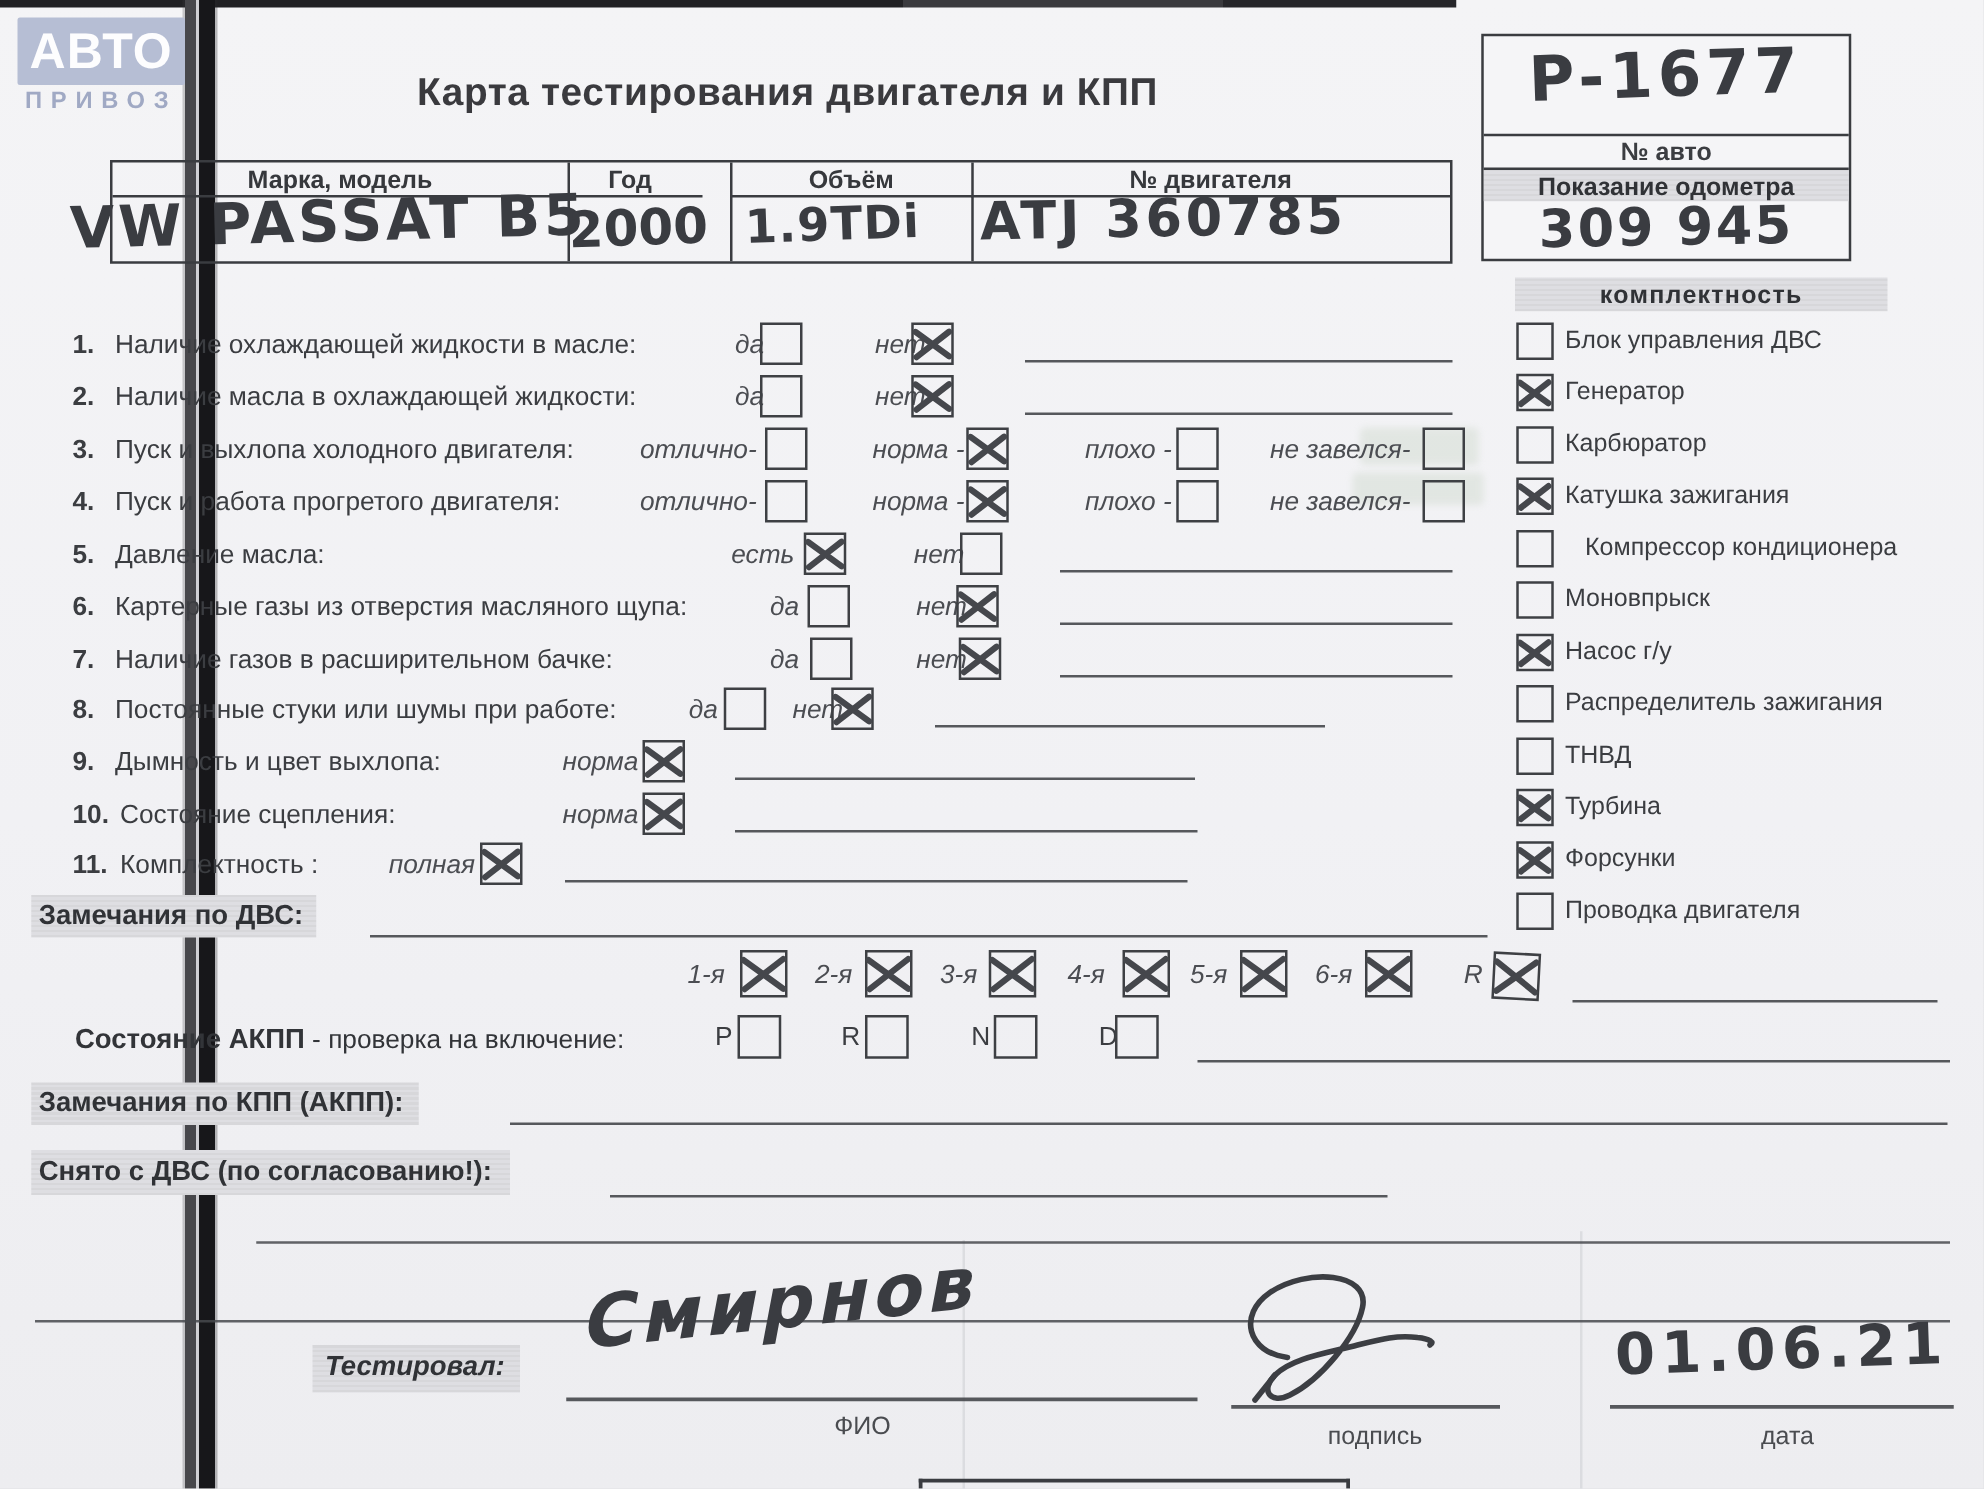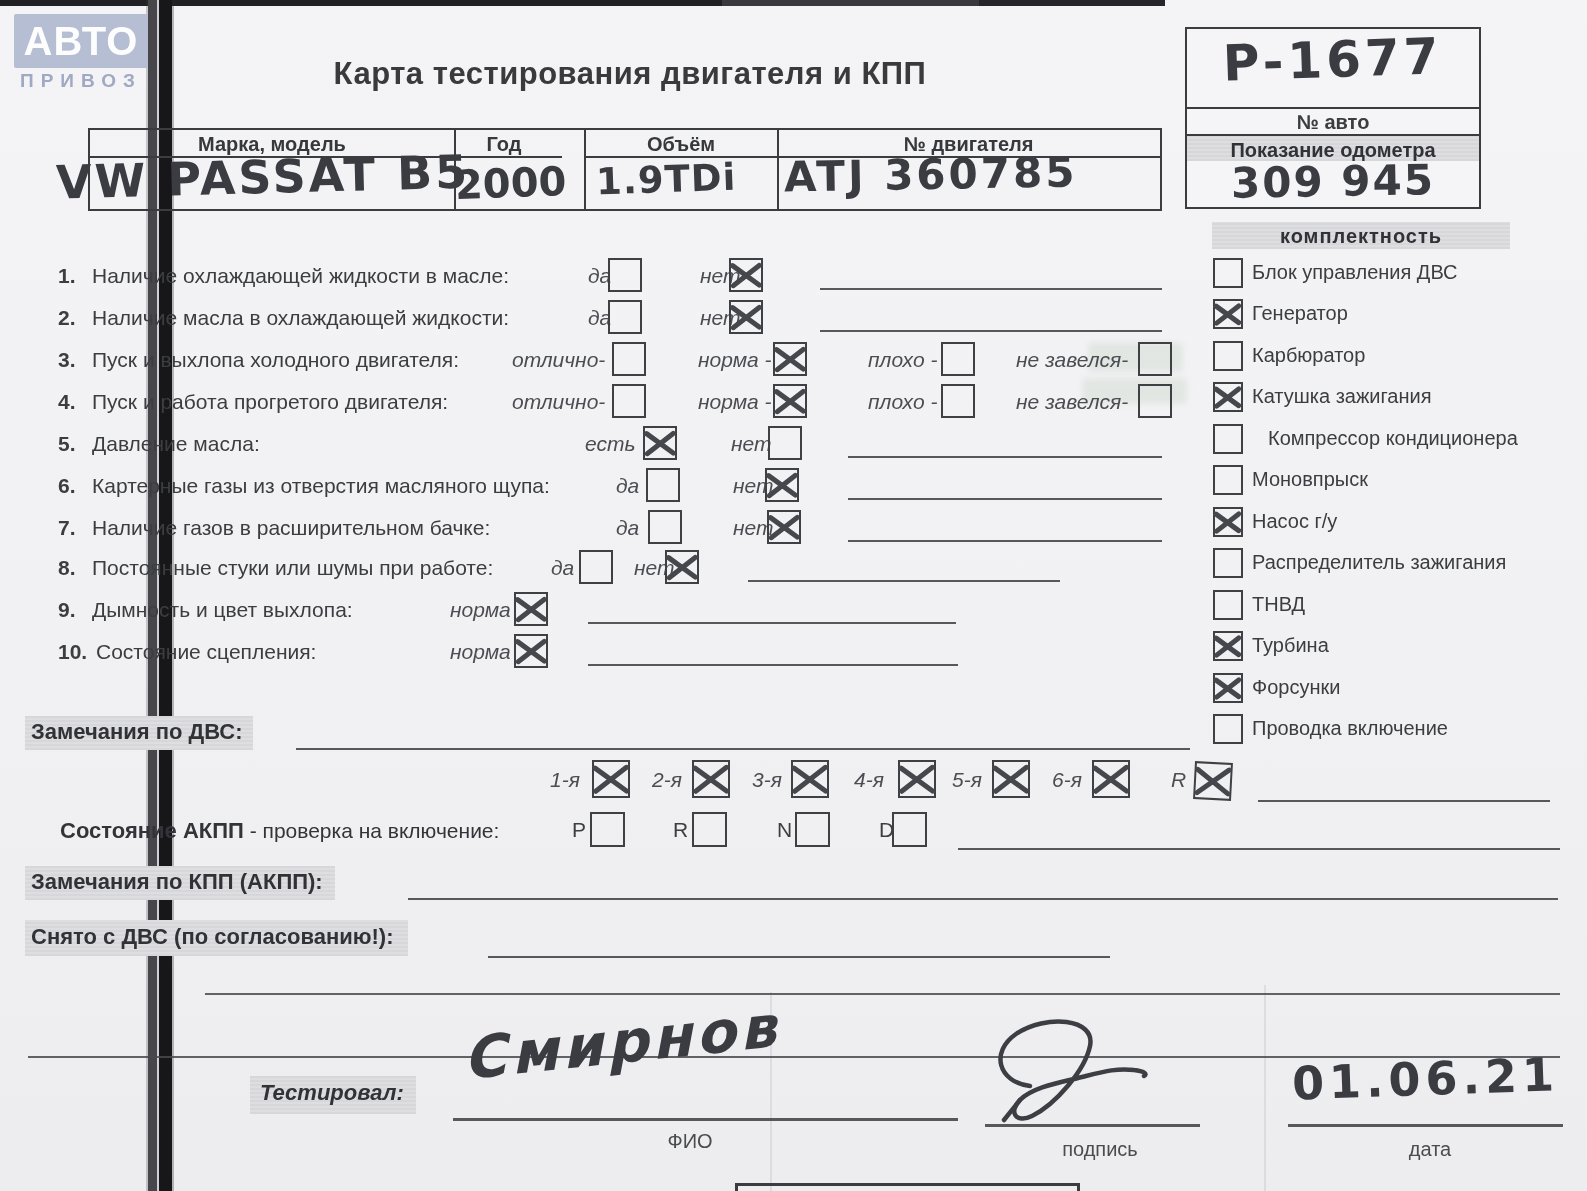--- a/index.html
+++ b/index.html
@@ -105,21 +105,21 @@
     <div class="abs lbl" style="left:62px;top:252px;font-size:20px;">Насос г/у</div>
     <div class="bx" style="left:23px;top:290px;width:30px;height:30px;"></div>
     <div class="abs lbl" style="left:62px;top:293px;font-size:20px;">Распределитель зажигания</div>
     <div class="bx" style="left:23px;top:332px;width:30px;height:30px;"></div>
     <div class="abs lbl" style="left:62px;top:335px;font-size:20px;">ТНВД</div>
     <div class="bx checked" style="left:23px;top:373px;width:30px;height:30px;"></div>
     <div class="abs lbl" style="left:62px;top:376px;font-size:20px;">Турбина</div>
     <div class="bx checked" style="left:23px;top:415px;width:30px;height:30px;"></div>
     <div class="abs lbl" style="left:62px;top:418px;font-size:20px;">Форсунки</div>
     <div class="bx" style="left:23px;top:456px;width:30px;height:30px;"></div>
-    <div class="abs lbl" style="left:62px;top:459px;font-size:20px;">Проводка включение</div>
+    <div class="abs lbl" style="left:62px;top:459px;font-size:20px;">Проводка двигателя</div>
   </div>
 
   <div class="abs" style="left:0;top:258px;width:1180px;height:40px;">
     <span class="abs num" style="left:58px;top:6px;">1.</span>
     <span class="abs lbl" style="left:92px;top:6px;">Наличие охлаждающей жидкости в масле:</span>
     <span class="abs opt" style="left:588px;top:6px;">да</span>
     <div class="bx" style="left:608px;top:0;"></div>
     <span class="abs opt" style="left:700px;top:6px;">нет</span>
     <div class="bx checked" style="left:729px;top:0;"></div>
     <div class="ul" style="left:820px;top:30px;width:342px;"></div>
@@ -210,20 +210,27 @@
   </div>
 
   <div class="abs" style="left:0;top:634px;width:1180px;height:40px;">
     <span class="abs num" style="left:58px;top:6px;">10.</span>
     <span class="abs lbl" style="left:96px;top:6px;">Состояние сцепления:</span>
     <span class="abs opt" style="left:450px;top:6px;">норма</span>
     <div class="bx checked" style="left:514px;top:0;"></div>
     <div class="ul" style="left:588px;top:30px;width:370px;"></div>
   </div>
 
+  <div class="abs" style="left:0;top:674px;width:1180px;height:40px;">
+    <span class="abs num" style="left:58px;top:6px;">11.</span>
+    <span class="abs lbl" style="left:96px;top:6px;">Комплектность :</span>
+    <span class="abs opt" style="left:311px;top:6px;">полная</span>
+    <div class="bx checked" style="left:384px;top:0;"></div>
+    <div class="ul" style="left:452px;top:30px;width:498px;"></div>
+  </div>
 
   <div class="abs" style="left:0;top:716px;width:1587px;height:44px;">
     <div class="abs shade" style="left:25px;top:0;padding:3px 10px 5px 6px;font-size:22px;">Замечания по ДВС:</div>
     <div class="ul" style="left:296px;top:32px;width:894px;"></div>
   </div>
 
   <div class="abs" style="left:0;top:758px;width:1587px;height:48px;">
     <span class="abs opt" style="left:550px;top:10px;">1-я</span>
     <div class="bx checked" style="left:592px;top:2px;width:38px;height:38px;"></div>
     <span class="abs opt" style="left:652px;top:10px;">2-я</span>

